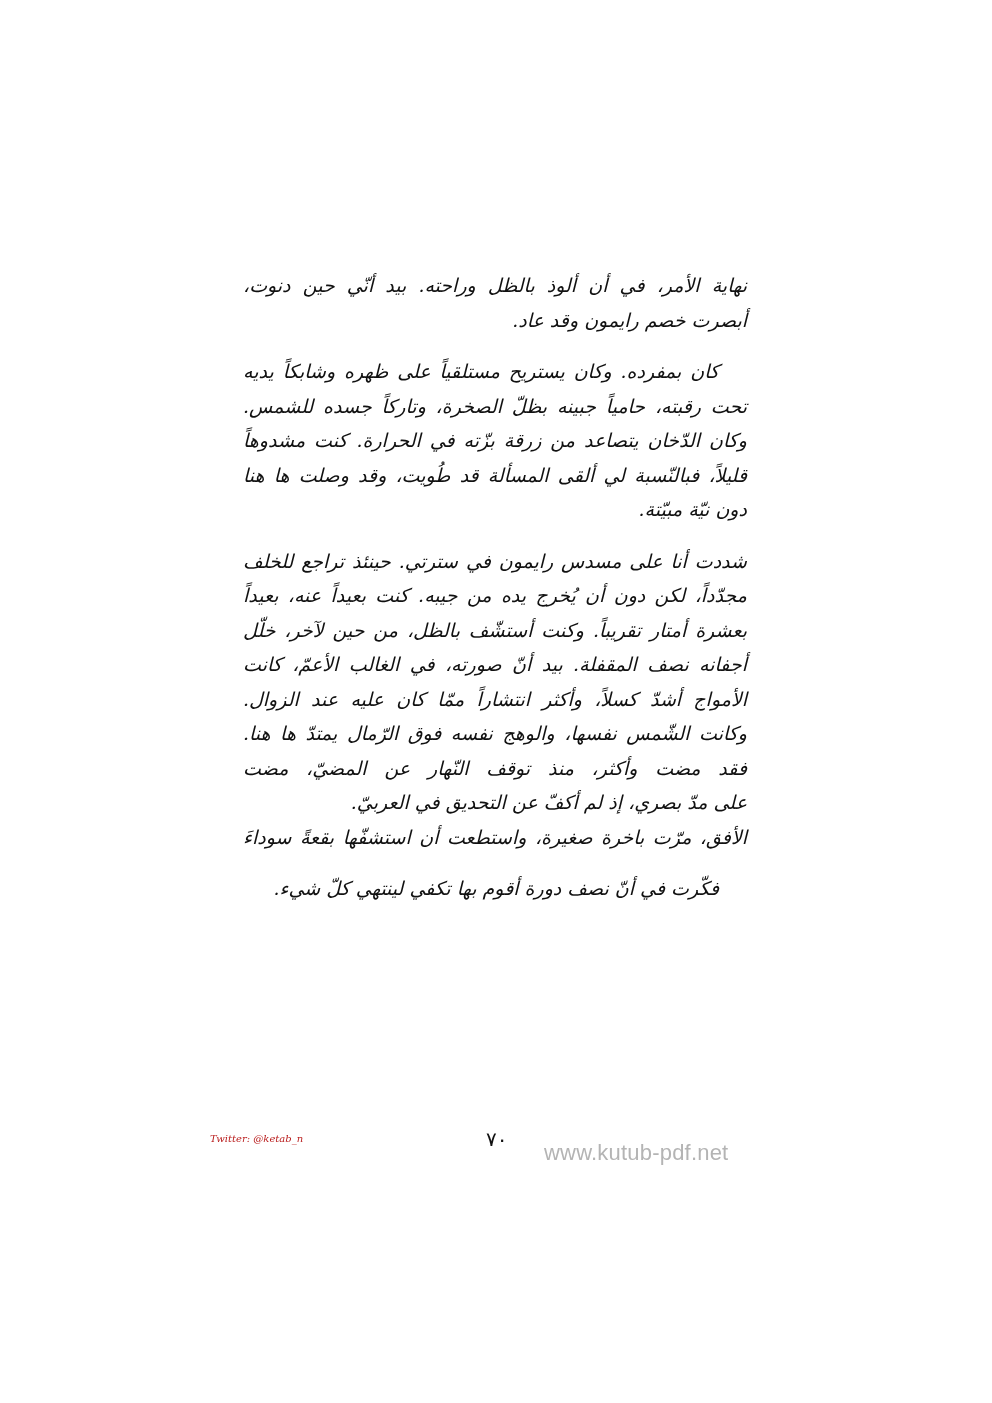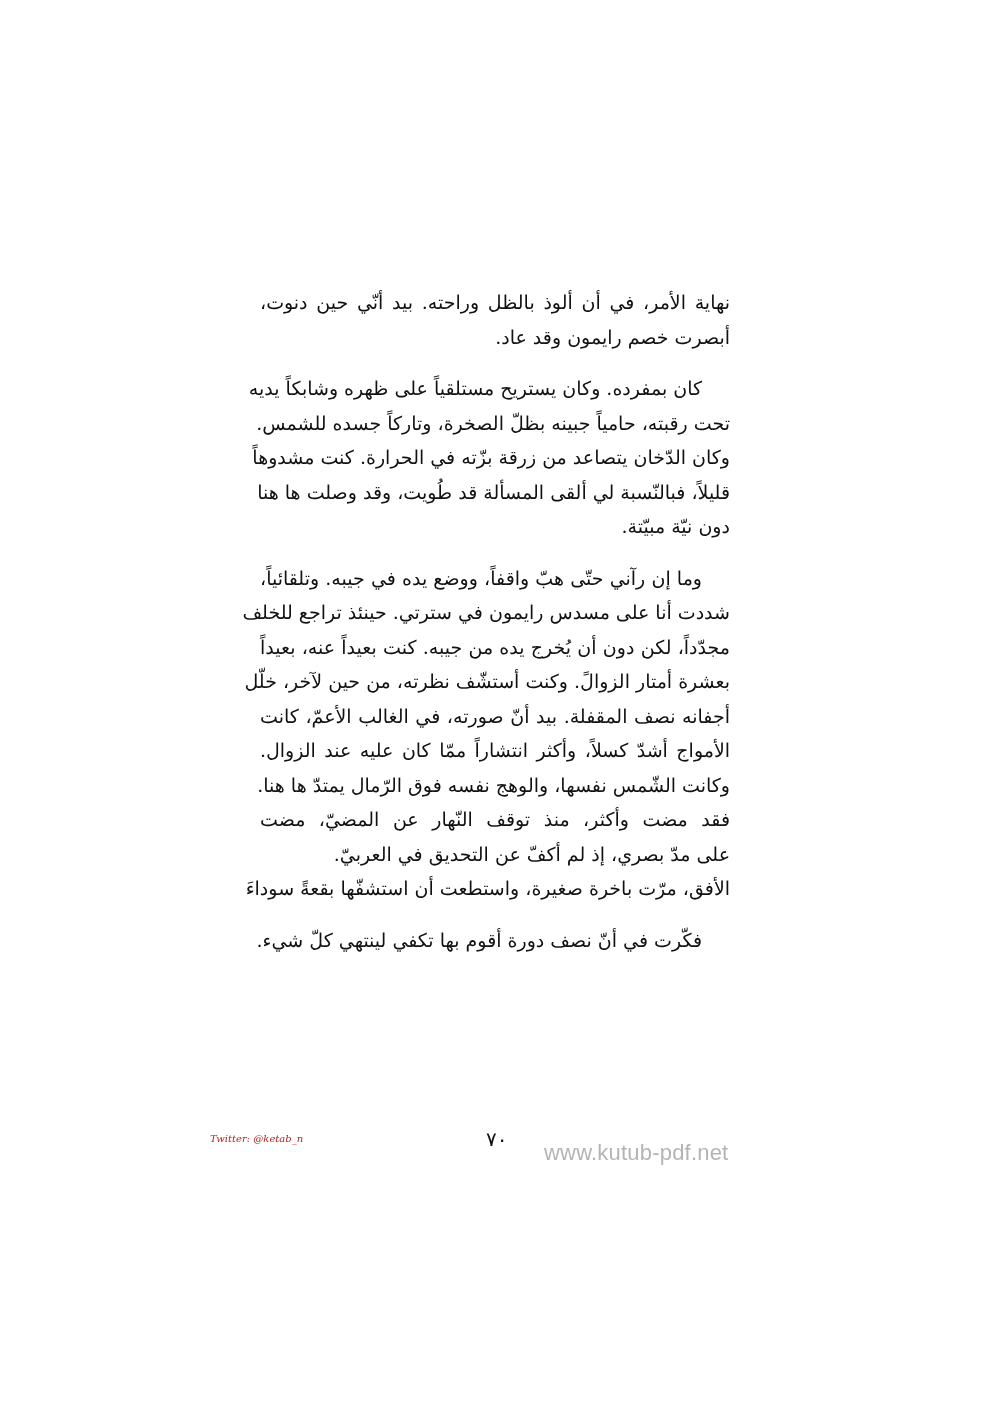--- a/index.html
+++ b/index.html
@@ -27,21 +27,22 @@
       width: 504px;
       direction: rtl;
       font-family: "DejaVu Serif", serif;
       font-size: 19px;
       line-height: 34.5px;
       color: #111111;
       text-align: justify;
       text-align-last: right;
     }
     .para {
-      margin: 17px;
+      margin: 0;
+      font-style: italic;
     }
     .para + .para {
       margin-top: 17px;
     }
     .para.indent {
       text-indent: 28px;
     }
     .line {
       display: block;
       text-align: justify;
@@ -92,24 +93,23 @@
         <span class="line last">أبصرت خصم رايمون وقد عاد.</span>
       </p>
       <p class="para indent" style="text-indent: 0px;">
         <span class="line" style="padding-right: 28px;">كان بمفرده. وكان يستريح مستلقياً على ظهره وشابكاً يديه</span>
         <span class="line">تحت رقبته، حامياً جبينه بظلّ الصخرة، وتاركاً جسده للشمس.</span>
         <span class="line">وكان الدّخان يتصاعد من زرقة بزّته في الحرارة. كنت مشدوهاً</span>
         <span class="line">قليلاً، فبالنّسبة لي ألقى المسألة قد طُويت، وقد وصلت ها هنا</span>
         <span class="line last">دون نيّة مبيّتة.</span>
       </p>
       <p class="para indent" style="text-indent: 0px;">
-        <span class="line" style="padding-right: 28px;">وما إن رآني حتّى هبّ واقفاً، ووضع يده في جيبه. وتلقائياً،</span>
         <span class="line">شددت أنا على مسدس رايمون في سترتي. حينئذ تراجع للخلف</span>
         <span class="line">مجدّداً، لكن دون أن يُخرج يده من جيبه. كنت بعيداً عنه، بعيداً</span>
-        <span class="line">بعشرة أمتار الزوالً. وكنت أستشّف نظرته، من حين لآخر، خلّل</span>
+        <span class="line">بعشرة أمتار تقريباً. وكنت أستشّف بالظل، من حين لآخر، خلّل</span>
         <span class="line">أجفانه نصف المقفلة. بيد أنّ صورته، في الغالب الأعمّ، كانت</span>
         <span class="line">الأمواج أشدّ كسلاً، وأكثر انتشاراً ممّا كان عليه عند الزوال.</span>
         <span class="line">وكانت الشّمس نفسها، والوهج نفسه فوق الرّمال يمتدّ ها هنا.</span>
         <span class="line">فقد مضت وأكثر، منذ توقف النّهار عن المضيّ، مضت</span>
         <span class="line last">على مدّ بصري، إذ لم أكفّ عن التحديق في العربيّ.</span>
         <span class="line">الأفق، مرّت باخرة صغيرة، واستطعت أن استشفّها بقعةً سوداءَ</span>
       </p>
       <p class="para indent" style="text-indent: 0px;">
         <span class="line last" style="padding-right: 28px;">فكّرت في أنّ نصف دورة أقوم بها تكفي لينتهي كلّ شيء.</span>
       </p>

